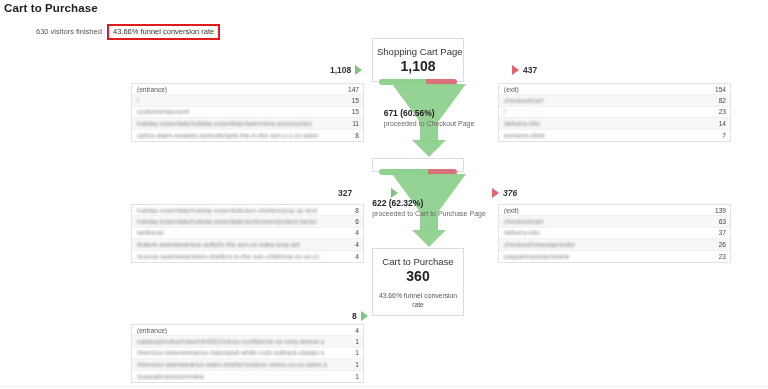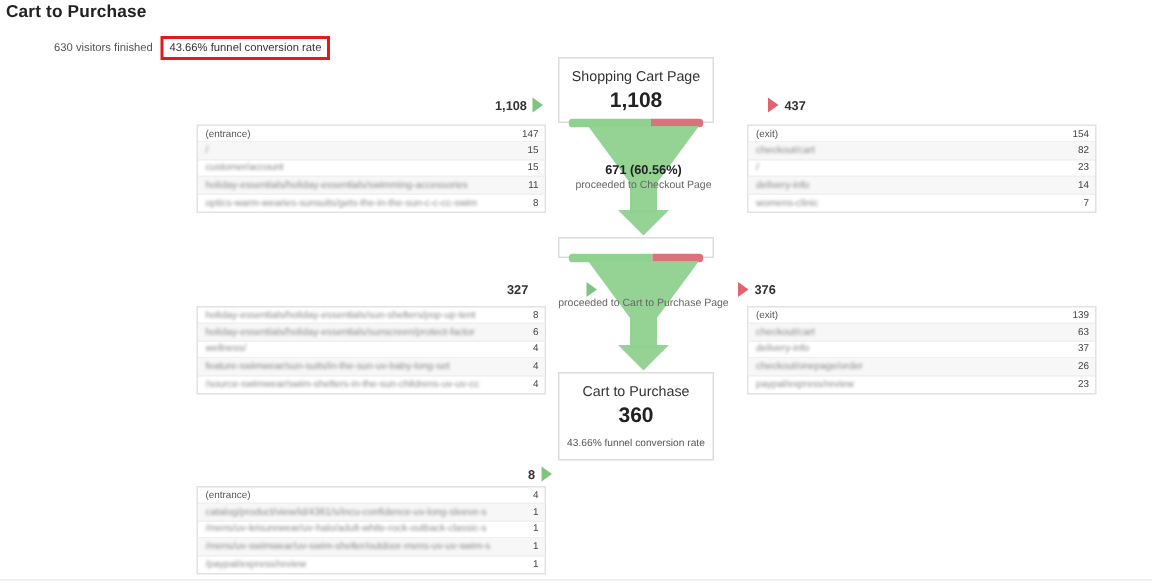--- a/index.html
+++ b/index.html
@@ -40,21 +40,21 @@
   .funnel-col {
     position: absolute;
     left: 372px; top: 38px;
     width: 114px;
   }
 
   .node {
     border: 1px solid #dcdcdc;
     background: #fff;
     box-sizing: border-box;
-    width: 104px;
+    width: 92px;
     text-align: center;
     padding: 6px 4px 6px 4px;
     position: relative;
     box-shadow: 0 0 0 0 rgba(0,0,0,0);
   }
   .node-name {
     font-size: 9.5px; color: #333; line-height: 13px;
     white-space: nowrap;
   }
   .node-value {
@@ -101,21 +101,21 @@
   
   .connector {
     position: relative;
     width: 114px;
     height: 76px;
   }
   .connector svg { position: absolute; left: 0; top: 0; }
   .conn-label {
     position: absolute;
     left: 50%; transform: translateX(-50%);
-    text-align: center;
+    text-align: left;
     white-space: nowrap;
     pointer-events: none;
   }
   .conn-main {
     font-size: 8.5px; font-weight: bold; color: #222;
     line-height: 11px;
   }
   .conn-sub {
     font-size: 7px; color: #666; line-height: 10px;
   }
@@ -202,20 +202,21 @@
     </div>
   </div>
 
   <div class="connector">
     <svg width="114" height="76" viewBox="0 0 114 76">
       <polygon points="20,2 94,2 66,40 48,40" fill="#8fd18f" opacity="0.95"></polygon>
       <rect x="48" y="40" width="18" height="20" fill="#8fd18f" opacity="0.95"></rect>
       <polygon points="40,58 74,58 57,75" fill="#8fd18f" opacity="0.95"></polygon>
     </svg>
     <div class="conn-label" style="top:26px;">
+      <div class="conn-main">622 (62.32%)</div>
       <div class="conn-sub">proceeded to Cart to Purchase Page</div>
     </div>
   </div>
 
   <div class="node">
     <div class="node-name">Cart to Purchase</div>
     <div class="node-value">360</div>
     <div class="node-note">43.66% funnel conversion rate</div>
   </div>
 
@@ -227,21 +228,21 @@
 </div>
 <div class="marker" style="left:512px; top:65px;">
   <span class="tri-right-red"></span>
   <span>437</span>
 </div>
 
 <div class="marker" style="left:338px; top:188px;gap:39px;">
   <span>327</span>
   <span class="tri-right"></span>
 </div>
-<div class="marker" style="left:492px; top:188px;">
+<div class="marker" style="left:492px; top:188px;font-style:italic;">
   <span class="tri-right-red"></span>
   <span>376</span>
 </div>
 
 <div class="marker" style="left:352px; top:311px;">
   <span>8</span>
   <span class="tri-right"></span>
 </div>
 
 <div class="tbl" style="left:131px; top:83px; width:233px;">

